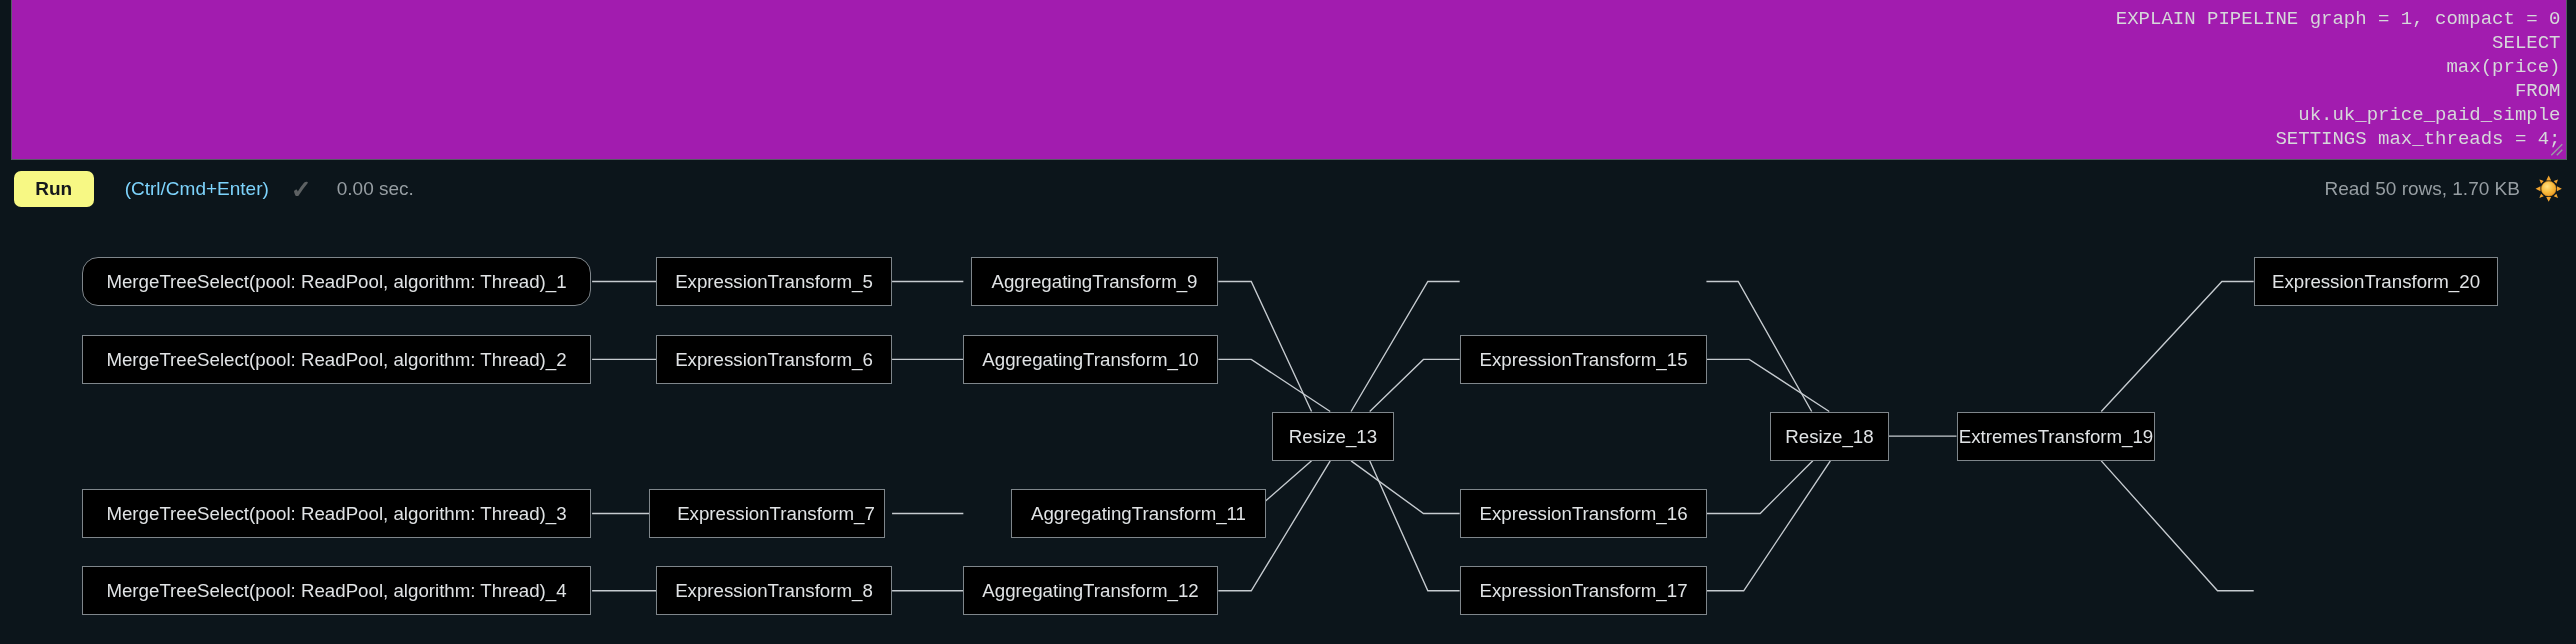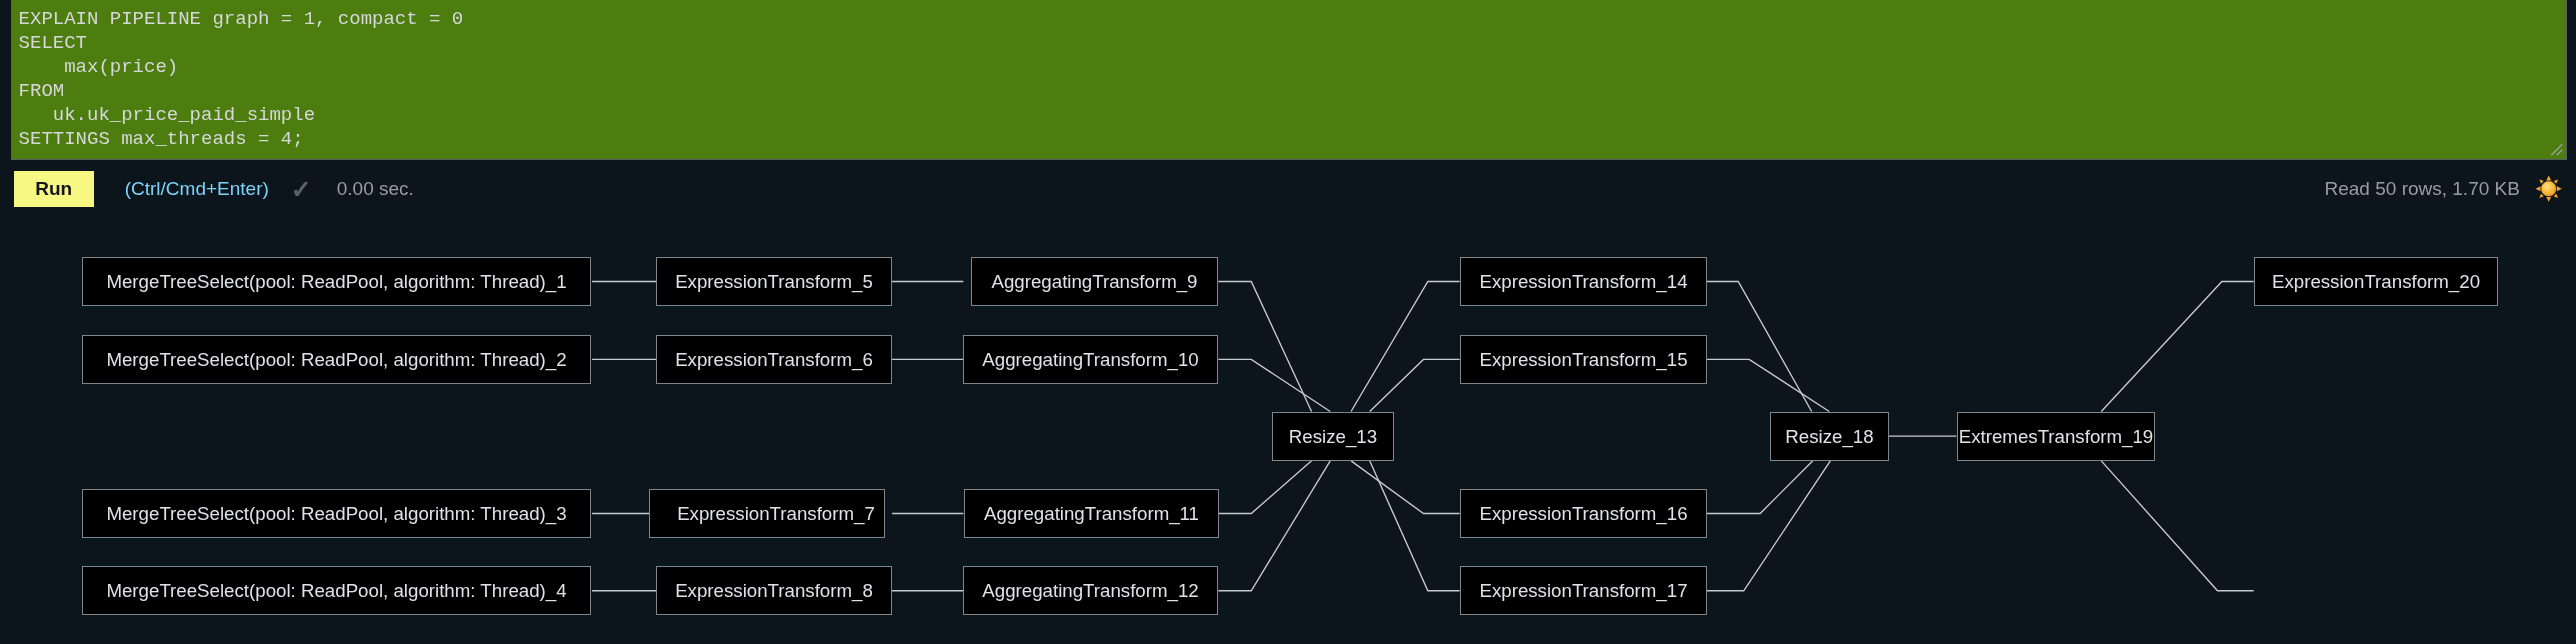--- a/index.html
+++ b/index.html
@@ -1,31 +1,31 @@
 <!DOCTYPE html>
 <html style="font-size:8.8px"><head>
 <meta charset="utf-8">
 <style>
   html,body{margin:0;padding:0;background:#0c151b;}
   .page{position:relative;width:2576px;height:644px;background:#0c151b;overflow:hidden;
         font-family:"Liberation Sans",sans-serif;}
 
   
   .editor{position:absolute;left:11px;top:-1.1px;width:2556px;height:161px;
-          box-sizing:border-box;background:#4d7c0f;border:1.1px solid #555d63;
-          padding:6.6px 5.5px 0 6.6px;}
+          box-sizing:border-box;background:#a21caf;border:1.1px solid #555d63;
+          padding:6.6px 5.5px 0 6.6px;text-align:right;}
   .code-line{white-space:pre;font-family:"Liberation Mono","DejaVu Sans Mono",monospace;
              font-size:19px;line-height:24px;color:#d6d8da;}
   .resize-grip{position:absolute;right:2.2px;bottom:2.2px;}
 
   
   .toolbar{position:absolute;left:13.7px;top:171px;width:2549px;height:36px;
            display:flex;align-items:center;}
   .run-btn{width:80px;height:36px;background:#f7f884;color:#15181b;border:none;
-           border-radius:0;font-family:"Liberation Sans",sans-serif;
+           border-radius:7px;font-family:"Liberation Sans",sans-serif;
            font-size:19px;font-weight:bold;cursor:pointer;}
   .shortcut{margin-left:31px;color:#7dd3fc;font-size:19px;}
   .check{margin-left:22px;color:#5d6163;font-size:25px;font-weight:bold;}
   .elapsed{margin-left:25px;color:#979ea3;font-size:19px;}
   .spacer{flex:1;}
   .stats{color:#979ea3;font-size:19px;}
   .sun{margin-left:15.4px;}
 
   
   .graph{position:absolute;left:0;top:236px;width:2576px;height:408px;}
@@ -102,38 +102,37 @@
       <polyline points="2496,410 2602,647 2660,647"></polyline>
       <polyline points="3110,83 3168,83 3302,320"></polyline>
       <polyline points="3110,225 3188,225 3334,320"></polyline>
       <polyline points="3110,506 3208,506 3304,410"></polyline>
       <polyline points="3110,647 3178,647 3336,410"></polyline>
       <polyline points="3442,365 3566,365"></polyline>
       <polyline points="3830,320 4050,83 4108,83"></polyline>
       <polyline points="3830,410 4042,647 4108,647"></polyline>
     </svg>
 
-    <div class="node" style="left:82px;top:21px;width:509px;">MergeTreeSelect(pool: ReadPool, algorithm: Thread)_1</div>
+    <div class="node" style="left:82px;top:21px;width:509px;border-radius:16px;">MergeTreeSelect(pool: ReadPool, algorithm: Thread)_1</div>
     <div class="node" style="left:82px;top:99px;width:509px;">MergeTreeSelect(pool: ReadPool, algorithm: Thread)_2</div>
     <div class="node" style="left:82px;top:253px;width:509px;">MergeTreeSelect(pool: ReadPool, algorithm: Thread)_3</div>
     <div class="node" style="left:82px;top:330px;width:509px;">MergeTreeSelect(pool: ReadPool, algorithm: Thread)_4</div>
 
     <div class="node" style="left:656px;top:21px;width:236px;">ExpressionTransform_5</div>
     <div class="node" style="left:656px;top:99px;width:236px;">ExpressionTransform_6</div>
     <div class="node" style="left:649px;top:253px;width:236px;padding-left:18px;">ExpressionTransform_7</div>
     <div class="node" style="left:656px;top:330px;width:236px;text-align:right;">ExpressionTransform_8</div>
 
     <div class="node" style="left:971px;top:21px;width:247px;">AggregatingTransform_9</div>
     <div class="node" style="left:963px;top:99px;width:255px;">AggregatingTransform_10</div>
-    <div class="node" style="left:964px;top:253px;width:255px;">AggregatingTransform_11</div>
+    <div class="node" style="left:1011px;top:253px;width:255px;">AggregatingTransform_11</div>
     <div class="node" style="left:963px;top:330px;width:255px;">AggregatingTransform_12</div>
 
     <div class="node" style="left:1272px;top:176px;width:122px;">Resize_13</div>
 
-    <div class="node" style="left:1460px;top:21px;width:247px;">ExpressionTransform_14</div>
     <div class="node" style="left:1460px;top:99px;width:247px;">ExpressionTransform_15</div>
     <div class="node" style="left:1460px;top:253px;width:247px;">ExpressionTransform_16</div>
     <div class="node" style="left:1460px;top:330px;width:247px;">ExpressionTransform_17</div>
 
     <div class="node" style="left:1770px;top:176px;width:119px;">Resize_18</div>
 
     <div class="node" style="left:1957px;top:176px;width:198px;">ExtremesTransform_19</div>
 
     <div class="node" style="left:2254px;top:21px;width:244px;">ExpressionTransform_20</div>
   </div>

